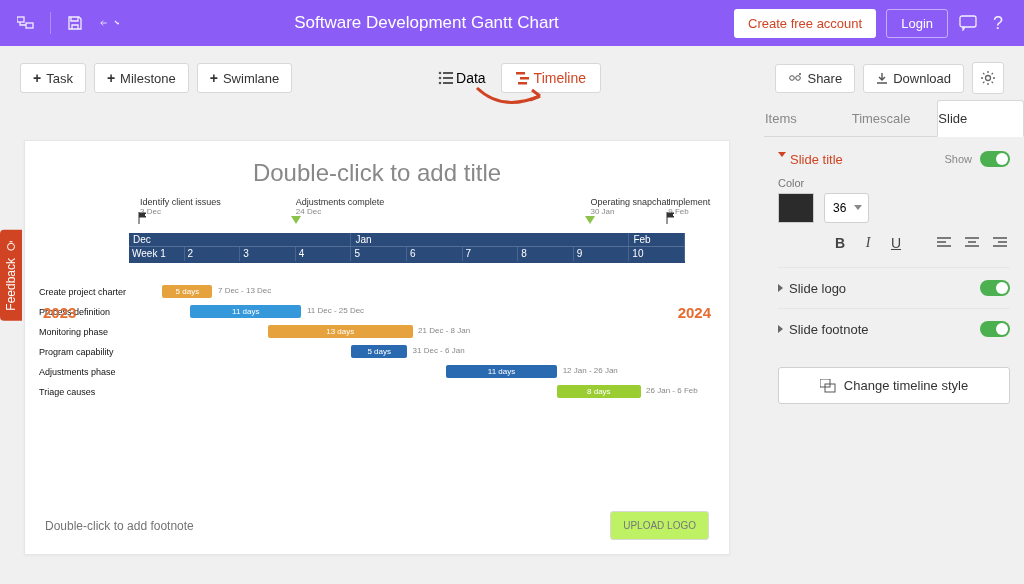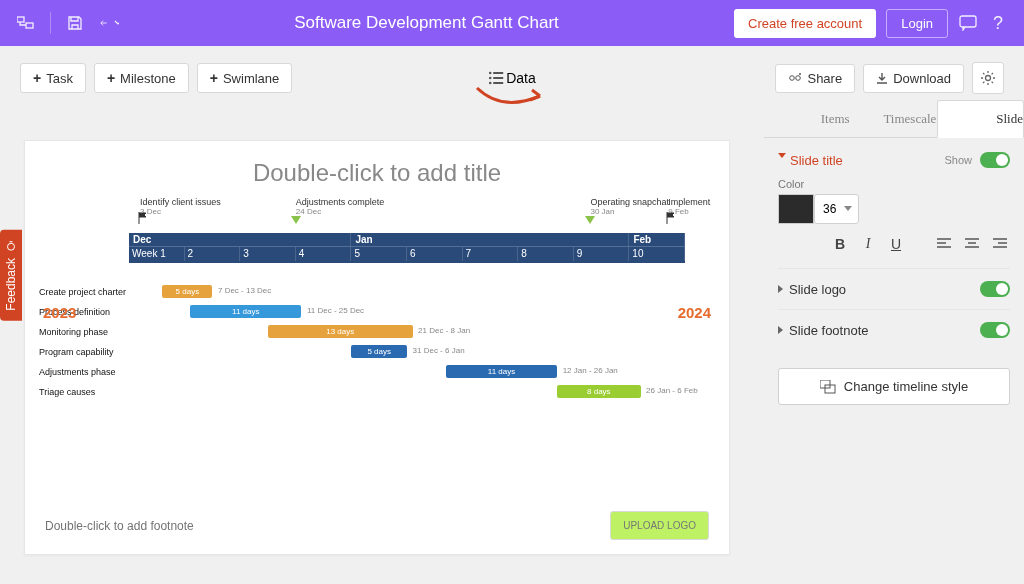--- a/index.html
+++ b/index.html
@@ -37,21 +37,21 @@
 
 
 .milestones { position: relative; height: 36px; margin-left: 90px; margin-right: 30px; }
 .ms { position:absolute; font-size:9px; color:#333; text-align:left; }
 .ms .ms-date{ color:#888; font-size:8px; display:block; }
 .ms-pin { width:0;height:0;border-left:5px solid transparent;border-right:5px solid transparent;border-top:8px solid #8bc34a;position:absolute;bottom:-8px;left:-5px; }
 .ms-flag { position:absolute; bottom:-10px; left:-2px; }
 
 
 .timescale { background:#2a4a7a; color:#fff; height:30px; margin-left:90px; margin-right:30px; position:relative; font-size:10px; }
-.timescale .month-row { height:14px; display:flex; border-bottom:1px solid rgba(255,255,255,0.2);font-weight:bold; }
+.timescale .month-row { height:14px; display:flex; border-bottom:1px solid rgba(255,255,255,0.2); }
 .timescale .week-row { height:14px; display:flex; }
 .month-cell { border-right:1px solid rgba(255,255,255,0.15); padding-left:4px; line-height:14px; }
 .week-cell { flex:1; border-right:1px solid rgba(255,255,255,0.15); padding-left:3px; line-height:14px; }
 
 
 .tasks { margin-top:19px; }
 .task-row { display:flex; align-items:center; height:20px; font-size:9.5px; color:#333; }
 .task-label { width:90px; font-size:9px; color:#111; }
 .task-track { flex:1; position:relative; height:14px; margin-right:30px; }
 .bar { position:absolute; height:13px; border-radius:2px; font-size:8px; color:#fff; text-align:center; line-height:13px; }
@@ -61,31 +61,31 @@
 .bar.green { background:#9acd32; }
 .task-dates { font-size:8px; color:#888; position:absolute; white-space:nowrap; }
 
 .canvas-footer { position:absolute; bottom:14px; left:20px; right:20px; display:flex; justify-content:space-between; align-items:center; }
 .footnote-placeholder { color:#737373; font-size:12px; }
 .upload-logo-btn { border:1px solid #d8d8d8; background:#bef264; color:#777; font-size:10px; padding:8px 12px; border-radius:3px; cursor:pointer; }
 
 
 .rpanel { position:absolute; right:0; top:100px; width:260px; bottom:0; }
 .tabs { display:flex; border-bottom:1px solid #d8d8d8; }
-.tab { flex:1; text-align:right; padding:10px 0; font-size:13px; color:#888; cursor:pointer; border:1px solid transparent; border-bottom:none;font-family:Liberation Serif, serif;}
+.tab { flex:1; text-align:left; padding:10px 0; font-size:13px; color:#888; cursor:pointer; border:1px solid transparent; border-bottom:none;}
 .tab.active { background:#fff; color:#333; border-color:#d8d8d8; border-bottom:1px solid #fff; margin-bottom:-1px; border-radius:3px 3px 0 0;}
 .panel-body { padding:14px 14px; }
 .section-head { display:flex; align-items:center; justify-content:space-between; margin-bottom:10px;}
 .section-title { color:#d04423; font-size:13px; display:flex; align-items:flex-start; gap:4px; cursor:pointer; }
 .caret-down { width:0;height:0;border-left:4px solid transparent;border-right:4px solid transparent;border-top:5px solid #d04423; }
 .caret-right { width:0;height:0;border-top:4px solid transparent;border-bottom:4px solid transparent;border-left:5px solid #666; }
 .show-label { font-size:11px; color:#888; margin-right:4px; }
 .toggle { width:30px; height:16px; background:#4caf50; border-radius:10px; position:relative; cursor:pointer; }
 .toggle::after { content:''; width:12px; height:12px; background:#fff; border-radius:50%; position:absolute; top:2px; right:2px; }
-.field-row { display:flex; margin-bottom:10px; align-items:flex-end; }
+.field-row { display:flex; gap:10px; margin-bottom:10px; align-items:flex-end; }
 .field-label { font-size:11px; color:#777; margin-bottom:4px; display:block; }
 .color-swatch { width:36px; height:30px; background:#2b2b2b; border:1px solid #ccc; cursor:pointer; }
 .select { border:1px solid #d0d0d0; background:#fff; height:30px; padding:0 22px 0 8px; font-size:12px; border-radius:3px; position:relative; cursor:pointer; display:flex; align-items:center; }
 .select .chev { position:absolute; right:6px; top:11px; width:0;height:0;border-left:4px solid transparent;border-right:4px solid transparent;border-top:5px solid #888; }
 .format-row { display:flex; gap:14px; margin:4px 0 14px; align-items:center; }
 .fmt-group { display:flex; gap:8px; }
 .fmt-btn { width:20px; height:20px; display:flex; align-items:center; justify-content:center; cursor:pointer; font-size:14px; color:#444; }
 .collapsed-section { display:flex; align-items:center; justify-content:space-between; padding:12px 0; border-top:1px solid #e6e6e6; }
 .collapsed-title { font-size:13px; color:#333; display:flex; align-items:center; gap:6px; cursor:pointer; }
 .change-style-btn { width:100%; border:1px solid #d0d0d0; background:#fff; padding:10px; font-size:13px; border-radius:3px; cursor:pointer; margin-top:18px; display:flex; align-items:center; justify-content:center; gap:8px; color:#333; }
@@ -153,20 +153,28 @@
     <button class="view-btn">
       <svg class="vicon" viewBox="0 0 16 14">
           <circle cx="2" cy="2" r="1.3" fill="#555"></circle>
           <rect x="5" y="1" width="10" height="2" fill="#555"></rect>
           <circle cx="2" cy="7" r="1.3" fill="#555"></circle>
           <rect x="5" y="6" width="10" height="2" fill="#555"></rect>
           <circle cx="2" cy="12" r="1.3" fill="#555"></circle>
           <rect x="5" y="11" width="10" height="2" fill="#555"></rect>
         </svg>
       <span>Data</span>
+    </button>
+    <button class="view-btn active">
+      <svg class="vicon" viewBox="0 0 16 14">
+          <rect x="0" y="1" width="9" height="2.5" fill="#d04423"></rect>
+          <rect x="4" y="6" width="9" height="2.5" fill="#d04423"></rect>
+          <rect x="2" y="11" width="9" height="2.5" fill="#d04423"></rect>
+        </svg>
+      <span>Timeline</span>
     </button>
   </div>
   <svg class="swoop-arrow" width="80" height="28" viewBox="0 0 80 28">
       <path d="M5 4 Q 30 28 68 12" fill="none" stroke="#d04423" stroke-width="3"></path>
       <path d="M68 12 l-8 -6 m8 6 l-10 4" fill="none" stroke="#d04423" stroke-width="3"></path>
     </svg>
   <div class="toolbar-right">
     <button class="btn-tool">
         <svg width="14" height="12" viewBox="0 0 14 12">
           <circle cx="4" cy="6" r="2.3" fill="none" stroke="#555"></circle>

